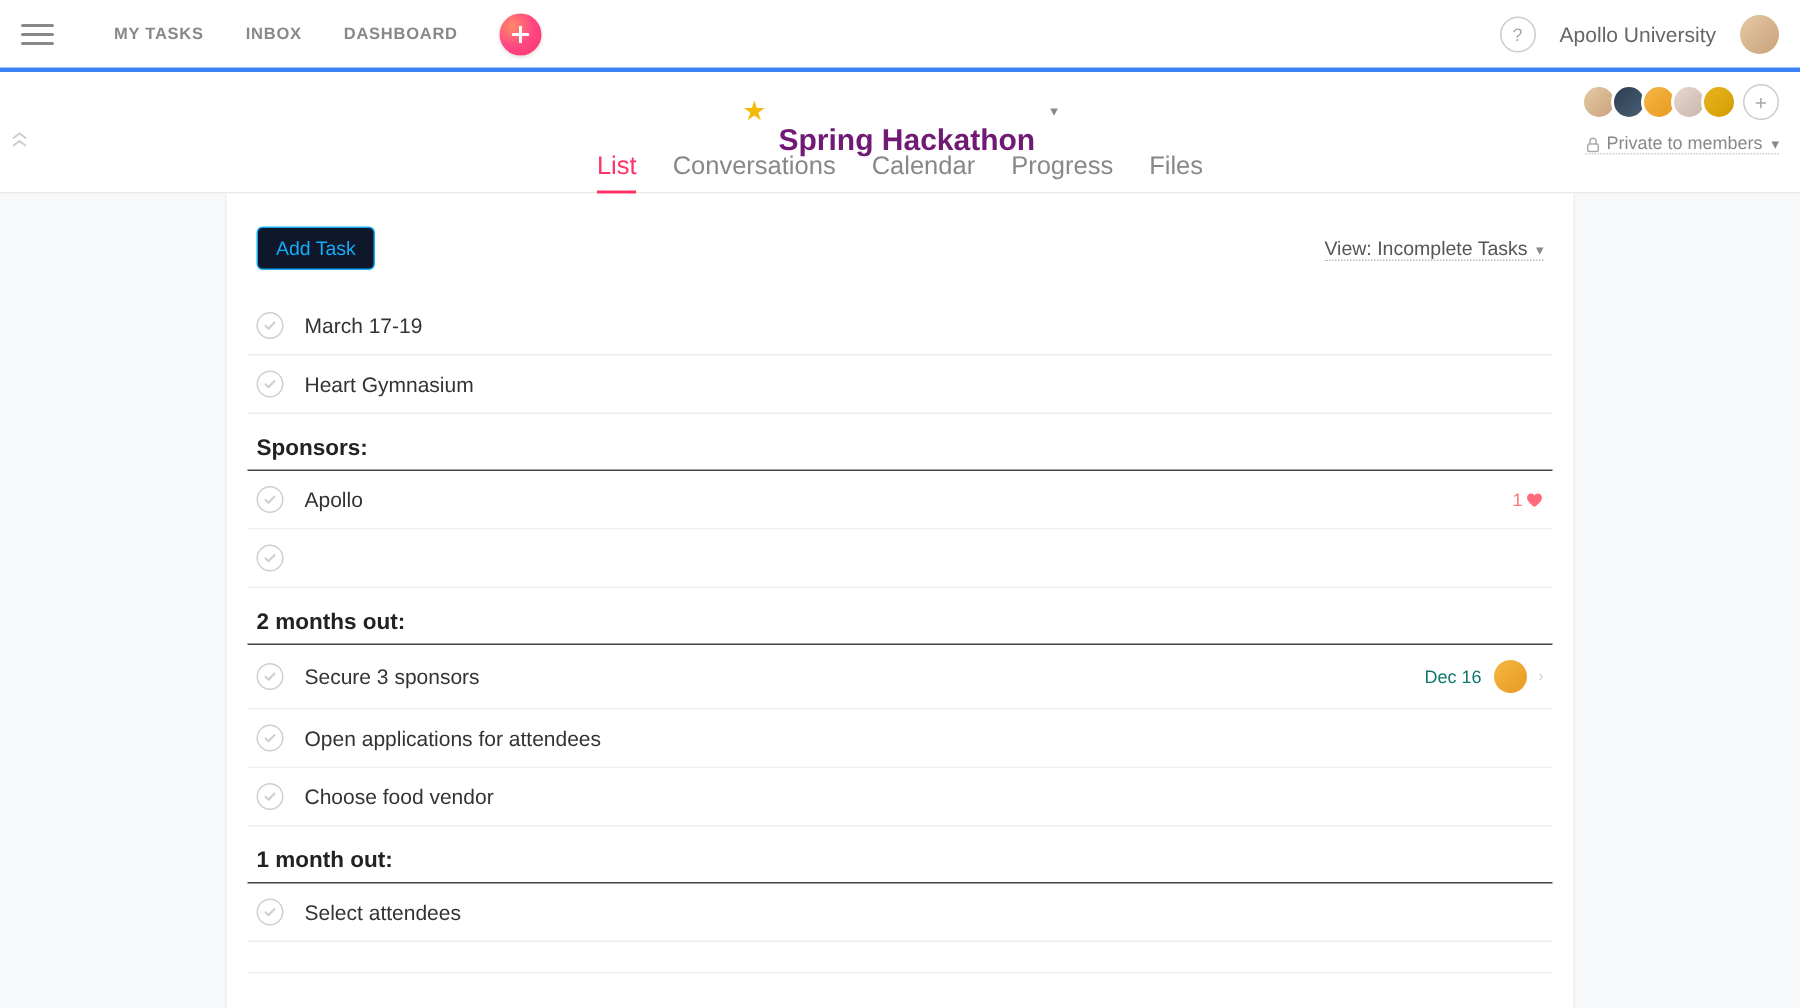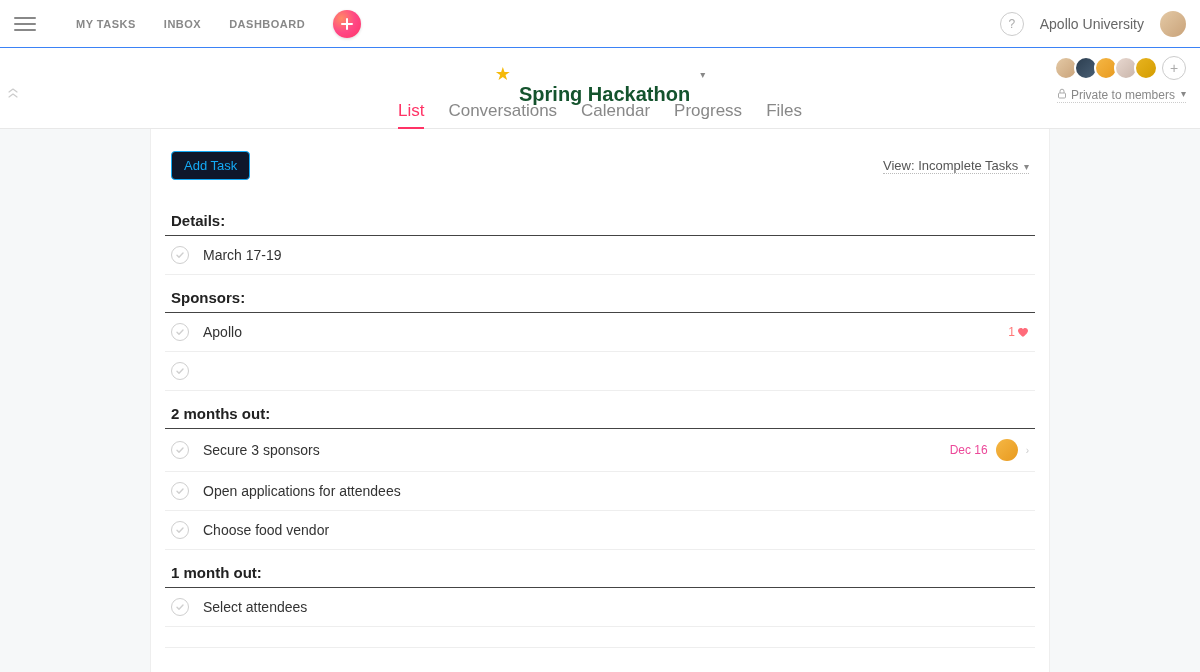--- a/index.html
+++ b/index.html
@@ -8,21 +8,21 @@
   background: #f6f8f9;
   color: #333;
   font-size: 13px;
   width: 1200px;
   height: 672px;
   overflow: hidden;
 }
 .topbar {
   background: #fff;
   height: 48px;
-  border-bottom: 1px solid #3b82f6;
+  border-bottom: 3px solid #3b82f6;
   display: flex;
   align-items: center;
   padding: 0 14px;
 }
 .menu-icon {
   width: 22px; height: 22px;
   display: flex; flex-direction: column; justify-content: center;
   gap: 4px; cursor: pointer;
 }
 .menu-icon span { display:block; height:2px; background:#888; border-radius:1px; }
@@ -66,31 +66,31 @@
 .project-header {
   background:#fff; border-bottom:1px solid #e8e8e8;
   position:relative;
   padding-top:10px;
 }
 .project-title-row{
   display:flex; align-items:center; justify-content:center; gap:8px;
   height:32px;
 }
 .star{color:#f5b909; font-size:18px;}
-.project-title{font-size:20px; font-weight:700; color:#14532d;margin-top:40px;}
+.project-title{font-size:20px; font-weight:700; color:#701a75;margin-top:40px;}
 .chevron-down{color:#888; font-size:10px; margin-left:2px;}
 .members-row{
   position:absolute; right:14px; top:8px;
   display:flex; align-items:center; gap:0;
 }
 .members-row .avatar{margin-left:-4px; border:2px solid #fff;}
 .members-row .add-avatar{margin-left:4px;}
 .privacy-row{
   position:absolute; right:14px; top:40px;
-  display:flex; align-items:flex-start; gap:4px; color:#888; font-size:12px;
+  display:flex; align-items:flex-end; gap:4px; color:#888; font-size:12px;
   border-bottom:1px dotted #ccc; cursor:pointer;
 }
 .project-tabs{
   display:flex; justify-content:center; gap:24px; height:32px; align-items:center;
   margin-top:6px;
 }
 .project-tabs a{
   font-size:17px; color:#888; text-decoration:none; padding:6px 0; cursor:pointer;
   border-bottom:3px solid transparent;
 }
@@ -124,21 +124,21 @@
 }
 .check-circle{
   width:18px; height:18px; border-radius:50%; border:1.5px solid #cfcfcf;
   display:flex; align-items:center; justify-content:center;
   color:#cfcfcf; font-size:10px; flex-shrink:0;
 }
 .task-title{font-size:14px; color:#333; flex:1;}
 .task-meta{display:flex; align-items:center; gap:8px; color:#888; font-size:12px;}
 .like{color:#f77; display:flex; align-items:center; gap:2px;}
 .arrow-caret{color:#ccc; font-size:10px;}
-.due{color:#ec4899;}
+.due{color:#0f766e;}
 .assignee{width:22px; height:22px; border-radius:50%; background:linear-gradient(135deg,#f5b745,#e89a1f);}
 svg{display:block;}
 </style>
 </head>
 <body>
 
 <div class="topbar">
   <div class="menu-icon">
     <span></span>
       <span></span>
@@ -200,28 +200,36 @@
 <div class="canvas">
   <div class="canvas-top">
     <button class="btn-add-task">Add Task</button>
     <span class="view-selector">
       <span>View: Incomplete Tasks</span>
       <span class="chevron-down"> ▾</span>
     </span>
   </div>
 
   <div id="sections-container">
-      <div class="section-header">Details:</div>
       <div class="task-row">
         <span class="check-circle">
           <svg width="10" height="10" viewBox="0 0 10 10">
             <path d="M2 5.2l2 2L8 3" stroke="#cfcfcf" stroke-width="1.4" fill="none" stroke-linecap="round" stroke-linejoin="round"></path>
           </svg>
         </span>
         <span class="task-title">March 17-19</span>
+        <span class="task-meta"></span>
+      </div>
+      <div class="task-row">
+        <span class="check-circle">
+          <svg width="10" height="10" viewBox="0 0 10 10">
+            <path d="M2 5.2l2 2L8 3" stroke="#cfcfcf" stroke-width="1.4" fill="none" stroke-linecap="round" stroke-linejoin="round"></path>
+          </svg>
+        </span>
+        <span class="task-title">Heart Gymnasium</span>
         <span class="task-meta"></span>
       </div>
       <div class="section-header">Sponsors:</div>
       <div class="task-row">
         <span class="check-circle">
           <svg width="10" height="10" viewBox="0 0 10 10">
             <path d="M2 5.2l2 2L8 3" stroke="#cfcfcf" stroke-width="1.4" fill="none" stroke-linecap="round" stroke-linejoin="round"></path>
           </svg>
         </span>
         <span class="task-title">Apollo</span>

